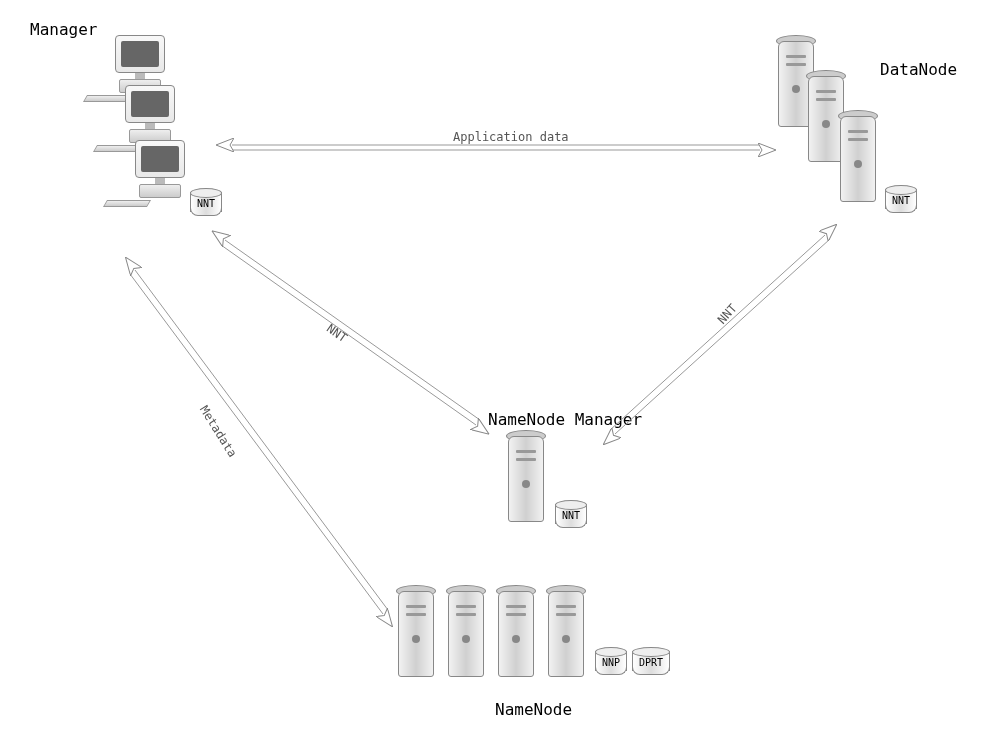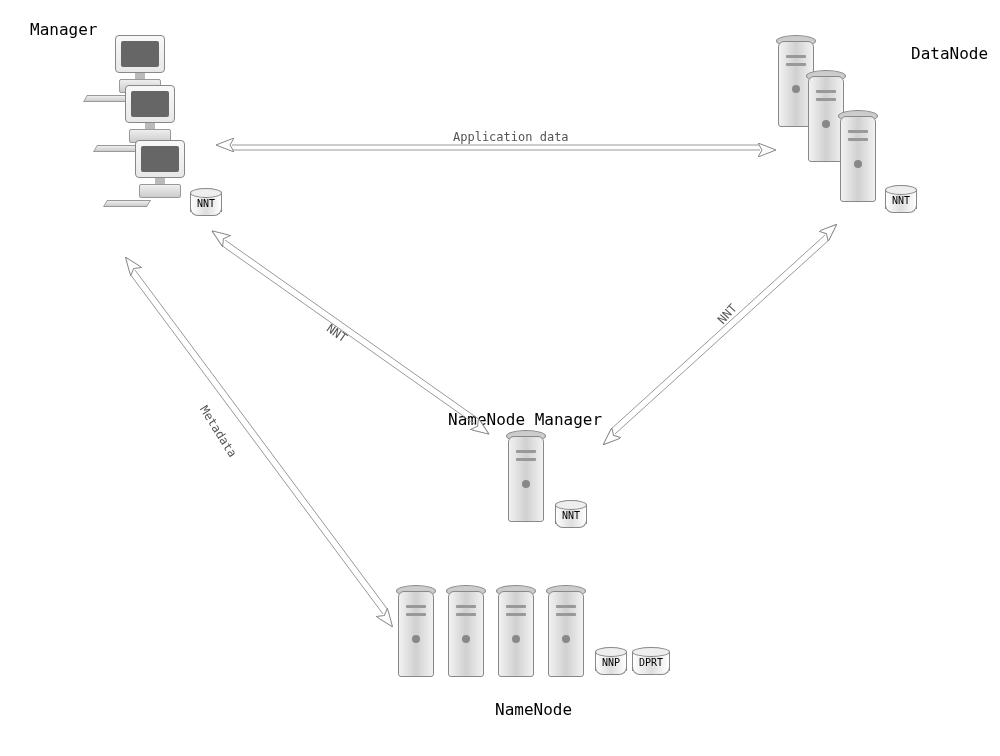--- a/index.html
+++ b/index.html
@@ -64,21 +64,21 @@
     <div class="base"></div>
     <div class="kb"></div>
 </div>
 <div class="badge" style="left:190px; top:188px;">
   <div class="cyl">
       <div class="cyl-bot"></div>
       <div class="cyl-txt">NNT</div>
     </div>
 </div>
 
-<div class="label" style="left:880px; top:44px;margin-left:31px;">DataNode</div>
+<div class="label" style="left:880px; top:60px;">DataNode</div>
 
 <div class="srv" style="left:770px; top:35px;">
   <div class="top"></div>
     <div class="body"></div>
   <div class="slot" style="top:20px;"></div>
     <div class="slot" style="top:28px;"></div>
     <div class="btn" style="top:50px;"></div>
 </div>
 <div class="srv" style="left:800px; top:70px;">
   <div class="top"></div>
@@ -94,21 +94,21 @@
     <div class="slot" style="top:28px;"></div>
     <div class="btn" style="top:50px;"></div>
 </div>
 <div class="badge" style="left:885px; top:185px;">
   <div class="cyl">
       <div class="cyl-bot"></div>
       <div class="cyl-txt">NNT</div>
     </div>
 </div>
 
-<div class="label" style="left:448px; top:410px;">NameNode Manager</div>
+<div class="label" style="left:488px; top:410px;">NameNode Manager</div>
 <div class="srv" style="left:500px; top:430px;">
   <div class="top"></div>
     <div class="body"></div>
   <div class="slot" style="top:20px;"></div>
     <div class="slot" style="top:28px;"></div>
     <div class="btn" style="top:50px;"></div>
 </div>
 <div class="badge" style="left:555px; top:500px;">
   <div class="cyl">
       <div class="cyl-bot"></div>

